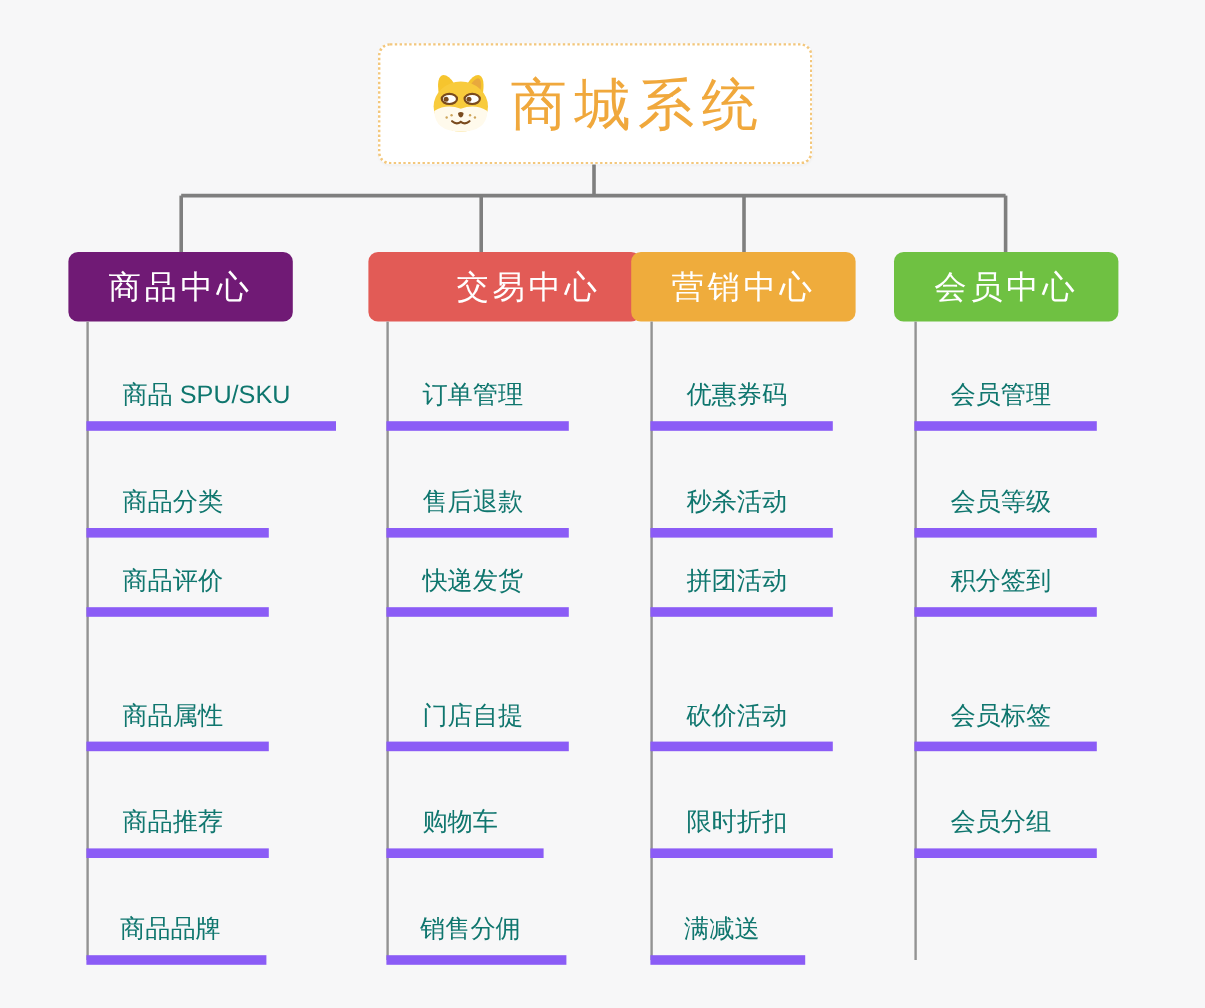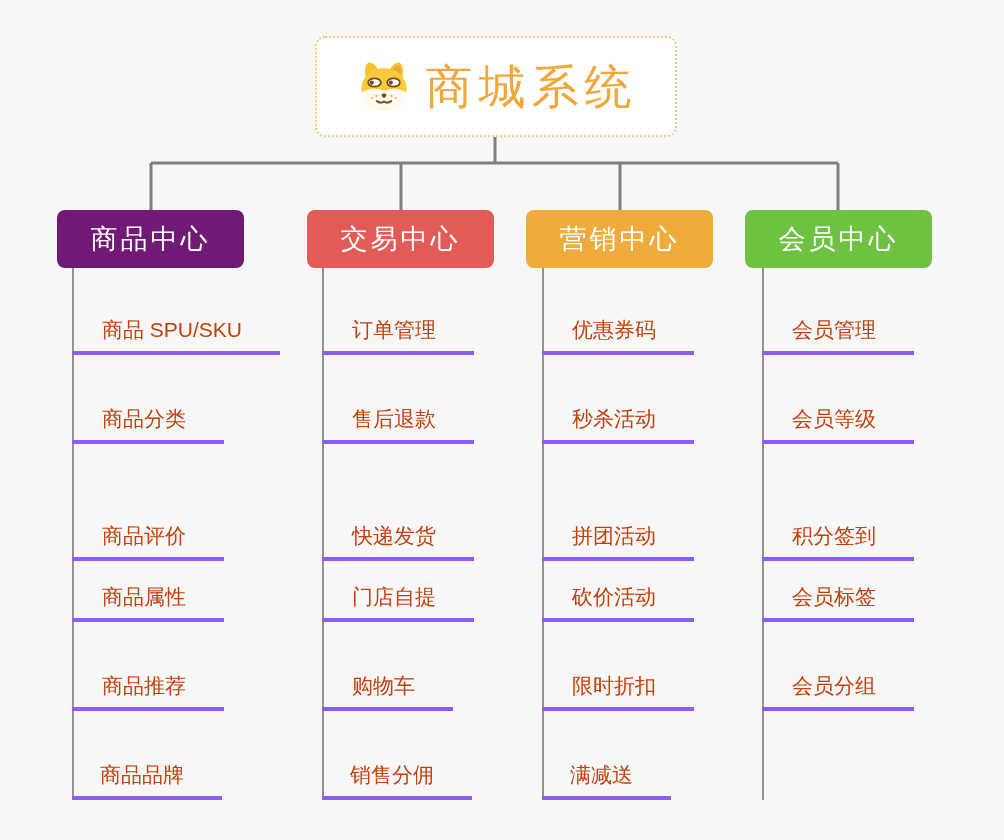--- a/index.html
+++ b/index.html
@@ -46,48 +46,48 @@
     display: flex; align-items: center; justify-content: center;
     cursor: default;
   }
   .branch-label {
     color: #ffffff;
     font-size: 27px; line-height: 1;
     letter-spacing: 3px;
     white-space: nowrap;
   }
   .b0 { left: 57px; }
-  .b1 { left: 307px; }
+  .b1 { left: 307px; padding-left: 40px; }
   .b2 { left: 526px; }
   .b3 { left: 745px; }
   
   .vline {
     position: absolute; top: 268px;
     width: 2px; height: 532px;
     background: #939393;
   }
   .v0 { left: 72px; }
   .v1 { left: 322px; }
   .v2 { left: 542px; }
   .v3 { left: 762px; }
   .child-topic {
     position: absolute;
     font-size: 21px; line-height: 30px;
-    color: #c2410c;
+    color: #0f766e;
     white-space: nowrap;
     padding: 0 38px 6px 30px;
-    border-bottom: 4px solid #8b5cf6;
+    border-bottom: 8px solid #8b5cf6;
   }
   .c0 { left: 72px; }
   .c1 { left: 322px; }
   .c2 { left: 542px; }
   .c3 { left: 762px; }
   .r0 { top: 315px; }
   .r1 { top: 404px; }
-  .r2 { top: 521px; text-align: right; }
+  .r2 { top: 470px; text-align: right; }
   .r3 { top: 582px; }
   .r4 { top: 671px; }
   .r5 { top: 760px; padding-left: 28px; }
 </style>
 </head>
 <body>
 
 <div class="canvas">
 
   <svg class="connector-svg" viewBox="0 0 1004 840" xmlns="http://www.w3.org/2000/svg">

